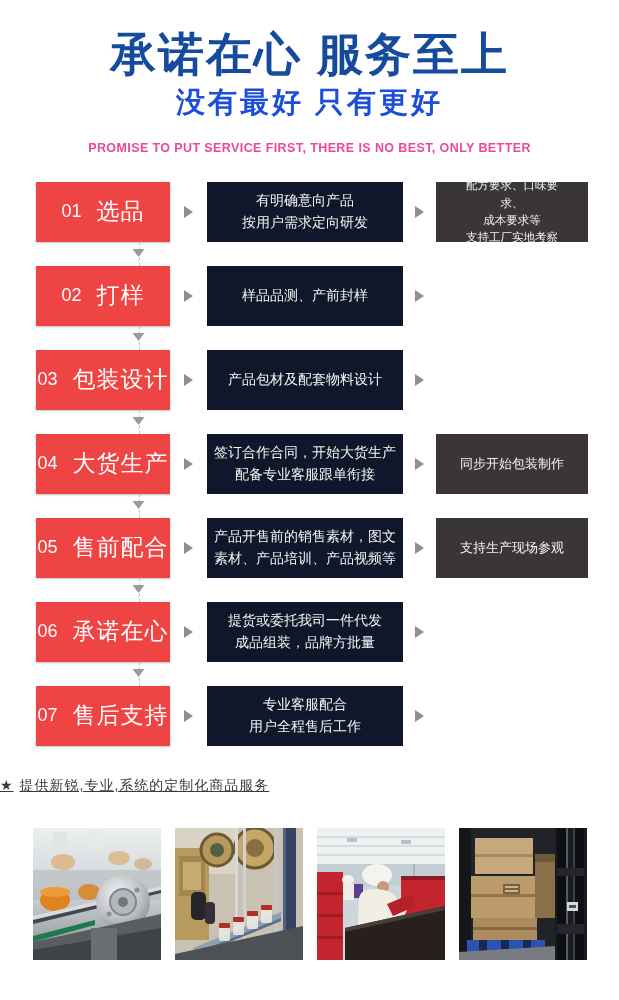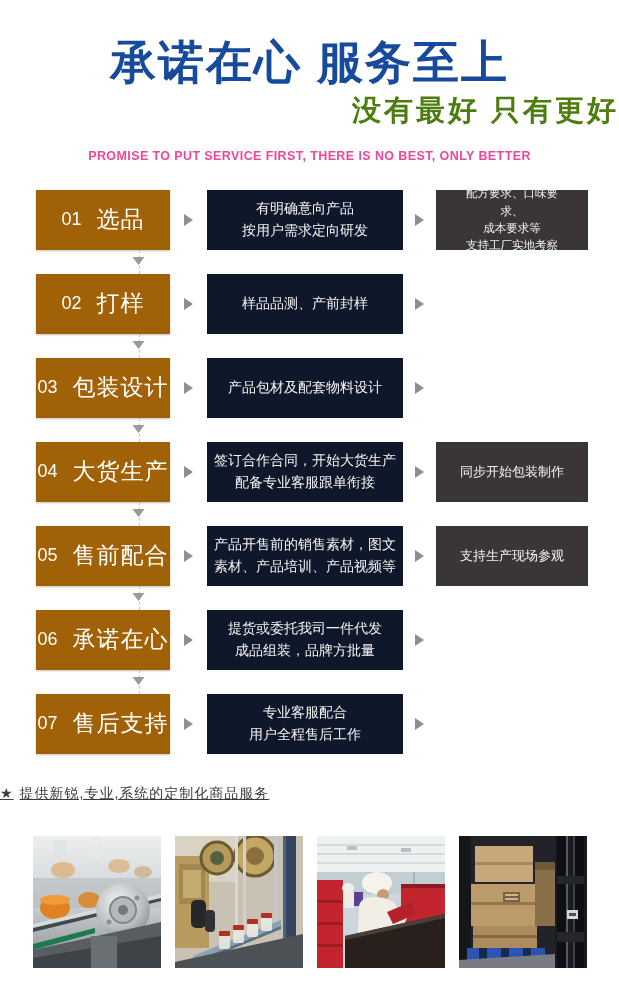--- a/index.html
+++ b/index.html
@@ -4,30 +4,30 @@
 <style>
   * { margin:0; padding:0; box-sizing:border-box; }
   html,body { background:#ffffff; }
   body {
     width:619px; height:1000px; margin:0 auto; overflow:hidden;
     font-family:"Liberation Sans","DejaVu Sans",sans-serif;
   }
   .page { width:619px; height:1000px; background:#fff; position:relative; }
 
   
-  header { text-align:center; padding-top:36px; }
+  header { text-align:center; padding-top:28px; }
   .title { font-size:46px; font-weight:700; color:#164a9d; letter-spacing:2px; line-height:1.15; }
-  .subtitle { font-size:29px; font-weight:700; color:#4d7c0f; letter-spacing:3px; margin-top:2px;text-align:right; }
+  .subtitle { font-size:29px; font-weight:700; color:#1d4ed8; letter-spacing:3px; margin-top:2px; }
   .tagline { font-size:12.5px; color:#ec4899; letter-spacing:0.4px; margin-top:18px; font-weight:700; }
 
   
   .flow { margin:27px 0 0 36px; }
   .row { display:flex; align-items:stretch; height:60px; }
   .badge {
-    width:134px; background:#a16207; color:#fff;
+    width:134px; background:#ef4444; color:#fff;
     display:flex; align-items:center; justify-content:center; gap:15px;
     box-shadow:0 1px 2px rgba(0,0,0,.25);
   }
   .badge .num { font-size:18px; font-weight:400; }
   .badge .nm  { font-size:23px; font-weight:400; letter-spacing:1px; }
   .hgap1 { width:37px; display:flex; align-items:center; justify-content:center; }
   .hgap2 { width:33px; display:flex; align-items:center; justify-content:center; }
   .tri {
     width:0; height:0; display:block;
     border-top:6px solid transparent; border-bottom:6px solid transparent;

